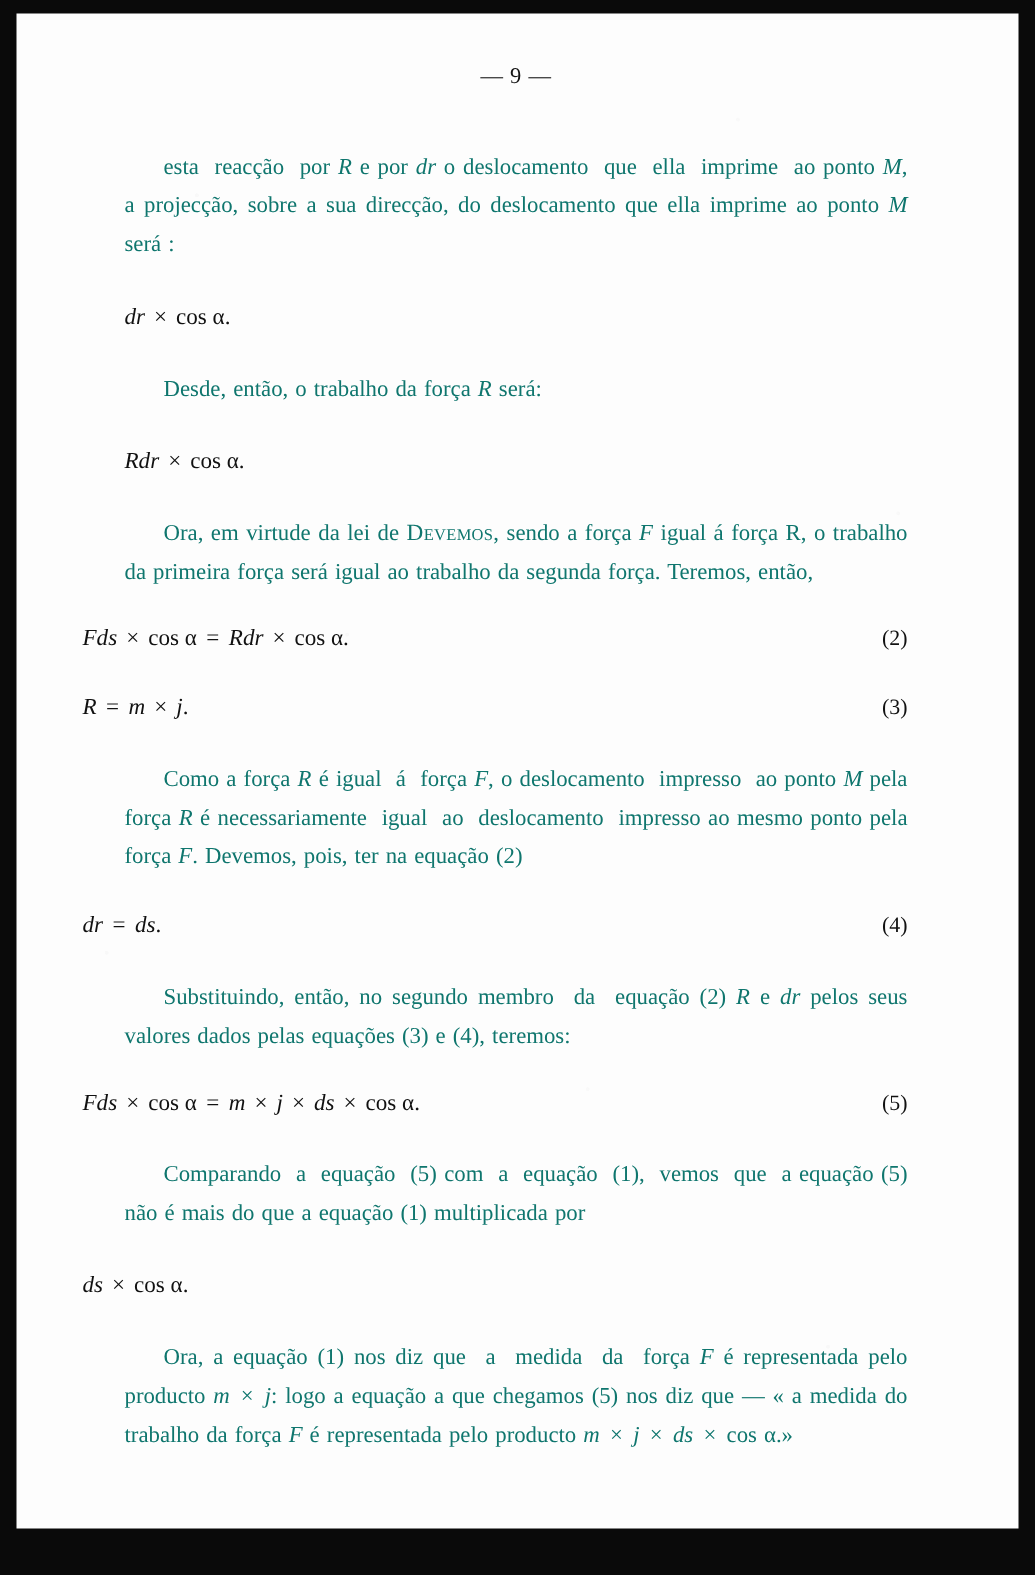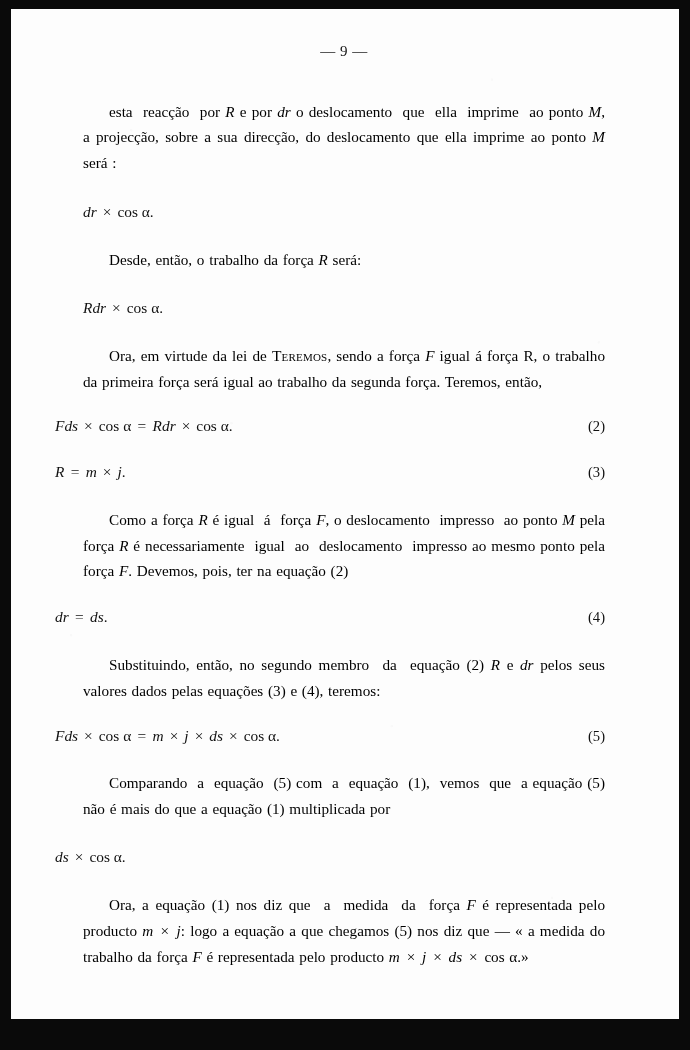--- a/index.html
+++ b/index.html
@@ -71,21 +71,21 @@
     letter-spacing: .5px;
     margin: 0 0 34px 0;
     color: #141414;
   }
 
   p.para {
     margin: 0 0 0 0;
     text-align: justify;
     text-indent: 26px;
     word-spacing: .06em;
-    color: #000000;
+    color: #0f766e;
   }
 
   
   div.eq {
     position: relative;
     margin: 14px 0 16px 0;
     text-align: left;
     font-size: 15.4px;
     line-height: 26px;
   }
@@ -126,21 +126,21 @@
       <div class="eq" style="margin-top:24px;margin-bottom:22px;">
         <span class="eq-body"><i>dr</i> <span class="times">×</span> <span class="rm">cos α.</span></span>
       </div>
 
       <p class="para">Desde, então, o trabalho da força <i>R</i> será:</p>
 
       <div class="eq" style="margin-top:22px;margin-bottom:22px;">
         <span class="eq-body"><i>Rdr</i> <span class="times">×</span> <span class="rm">cos α.</span></span>
       </div>
 
-      <p class="para">Ora, em virtude da lei de <span class="sc">Teremos</span>, sendo a força <i>F</i> igual á força <span class="rm">R</span>, o trabalho da primeira força será igual ao trabalho da segunda força. Teremos, então,</p>
+      <p class="para">Ora, em virtude da lei de <span class="sc">Devemos</span>, sendo a força <i>F</i> igual á força <span class="rm">R</span>, o trabalho da primeira força será igual ao trabalho da segunda força. Teremos, então,</p>
 
       <div class="eq shift-left" style="margin-top:19px;margin-bottom:20px;">
         <span class="eq-body"><i>Fds</i> <span class="times">×</span> <span class="rm">cos α</span> <span class="op">=</span> <i>Rdr</i> <span class="times">×</span> <span class="rm">cos α.</span></span>
         <span class="eq-num">(2)</span>
       </div>
 
 
       <div class="eq shift-left" style="margin-top:20px;margin-bottom:22px;">
         <span class="eq-body"><i>R</i> <span class="op">=</span> <i>m</i> <span class="times">×</span> <i>j</i>.</span>
         <span class="eq-num">(3)</span>

